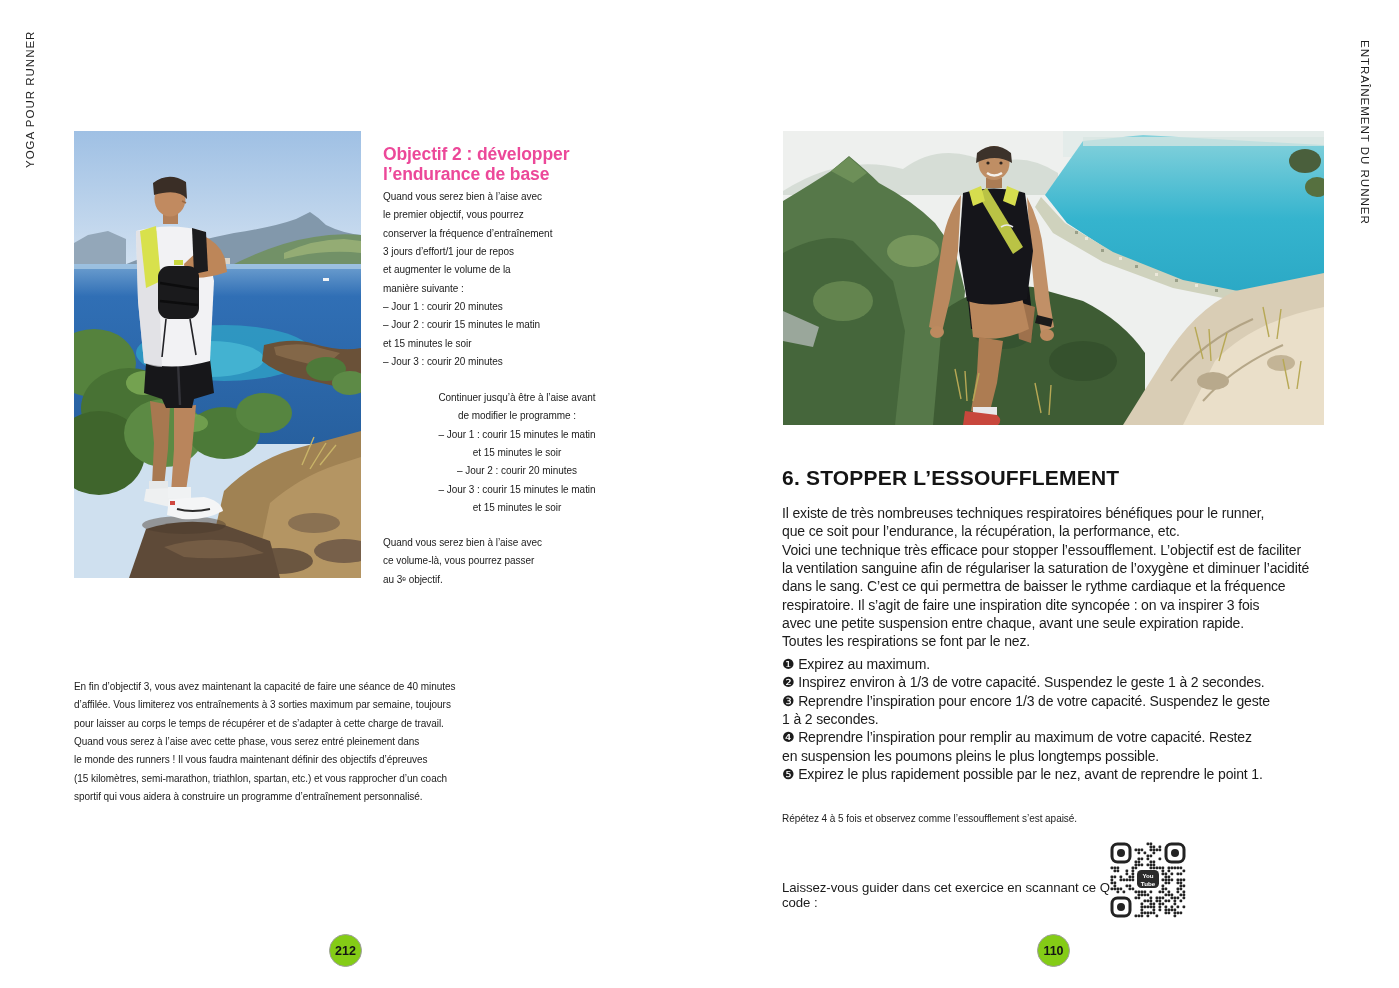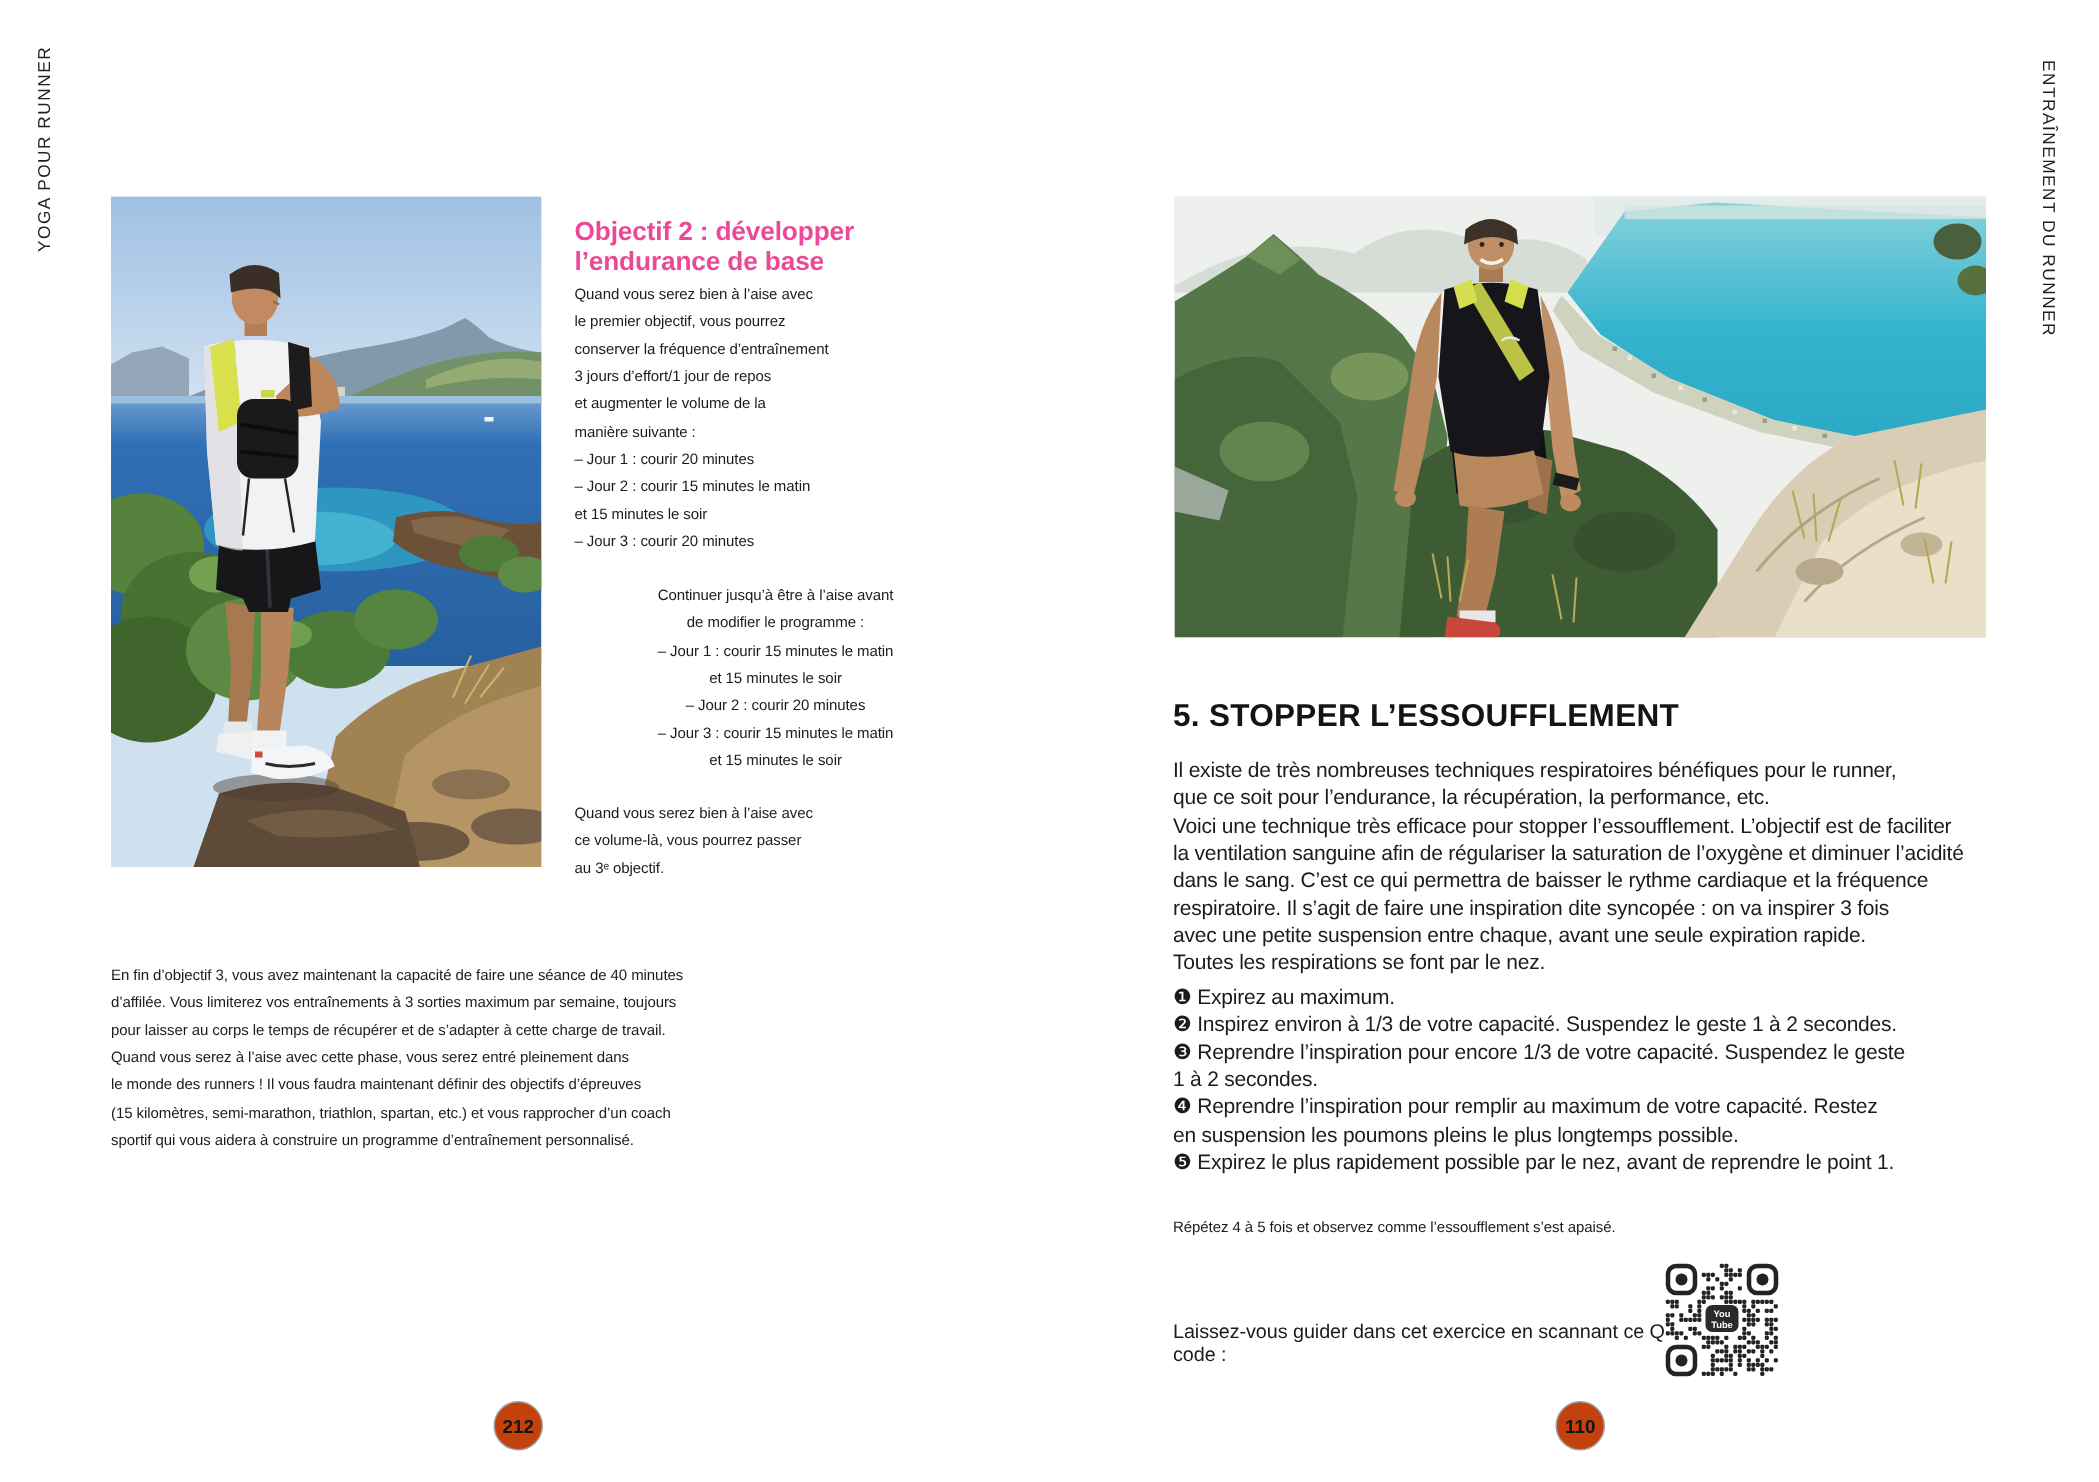--- a/index.html
+++ b/index.html
@@ -25,33 +25,33 @@
   #intro-right{font-size:14px;letter-spacing:-0.15px;}
   .steps{position:absolute;font-size:14px;line-height:18.35px;letter-spacing:-0.15px;}
   .steps .step{white-space:pre-line;}
   .caption{position:absolute;font-size:13.2px;font-weight:500;letter-spacing:-0.05px;}
 
   #obj2-heading{left:383px;top:126px;}
   #obj2-para1{left:383px;top:178px;width:290px;}
   #obj2-para2{left:372px;top:379px;width:290px;text-align:center;}
   #obj2-para3{left:383px;top:524px;width:290px;}
   #obj3-heading{left:74px;top:612px;white-space:nowrap;}
-  #obj3-para{left:74px;top:614px;width:630px;margin-top:28px;}
+  #obj3-para{left:74px;top:650px;width:630px;margin-top:28px;}
 
   #sec-heading{left:782px;top:449px;}
   #intro-right{left:782px;top:490px;width:640px;}
   #steps{left:782px;top:655px;width:640px;}
   #closing{left:782px;top:800px;width:640px;}
   #qr-caption{left:782px;top:867px;width:360px;}
 
   .qr{position:absolute;left:1110px;top:842px;width:76px;height:76px;}
   .qr svg{display:block;width:100%;height:100%;}
 
   .page-num{position:absolute;width:33px;height:33px;box-sizing:border-box;
-            border:1.3px solid #9e9e9e;border-radius:50%;background:#c2410c;
+            border:1.3px solid #9e9e9e;border-radius:50%;background:#84cc16;
             display:flex;align-items:center;justify-content:center;
             font-size:12.5px;font-weight:700;color:#141414;}
   #pagenum-left{left:329px;top:934px;}
   #pagenum-right{left:1037px;top:934px;}
 </style>
 </head>
 <body>
 
 <div class="spread">
 
@@ -243,21 +243,21 @@
 d’affilée. Vous limiterez vos entraînements à 3 sorties maximum par semaine, toujours
 pour laisser au corps le temps de récupérer et de s’adapter à cette charge de travail.
 Quand vous serez à l’aise avec cette phase, vous serez entré pleinement dans
 le monde des runners ! Il vous faudra maintenant définir des objectifs d’épreuves
 (15 kilomètres, semi-marathon, triathlon, spartan, etc.) et vous rapprocher d’un coach
 sportif qui vous aidera à construire un programme d’entraînement personnalisé.</p>
   <div class="page-num" id="pagenum-left">
     <span>212</span>
   </div>
 
-  <h2 class="h-large" id="sec-heading">5. STOPPER L’ESSOUFFLEMENT</h2>
+  <h2 class="h-large" id="sec-heading">6. STOPPER L’ESSOUFFLEMENT</h2>
   <p class="body-text" id="intro-right">Il existe de très nombreuses techniques respiratoires bénéfiques pour le runner,
 que ce soit pour l’endurance, la récupération, la performance, etc.
 Voici une technique très efficace pour stopper l’essoufflement. L’objectif est de faciliter
 la ventilation sanguine afin de régulariser la saturation de l’oxygène et diminuer l’acidité
 dans le sang. C’est ce qui permettra de baisser le rythme cardiaque et la fréquence
 respiratoire. Il s’agit de faire une inspiration dite syncopée : on va inspirer 3 fois
 avec une petite suspension entre chaque, avant une seule expiration rapide.
 Toutes les respirations se font par le nez.</p>
   <div class="steps" id="steps">
     <div class="step">❶ Expirez au maximum.</div>

